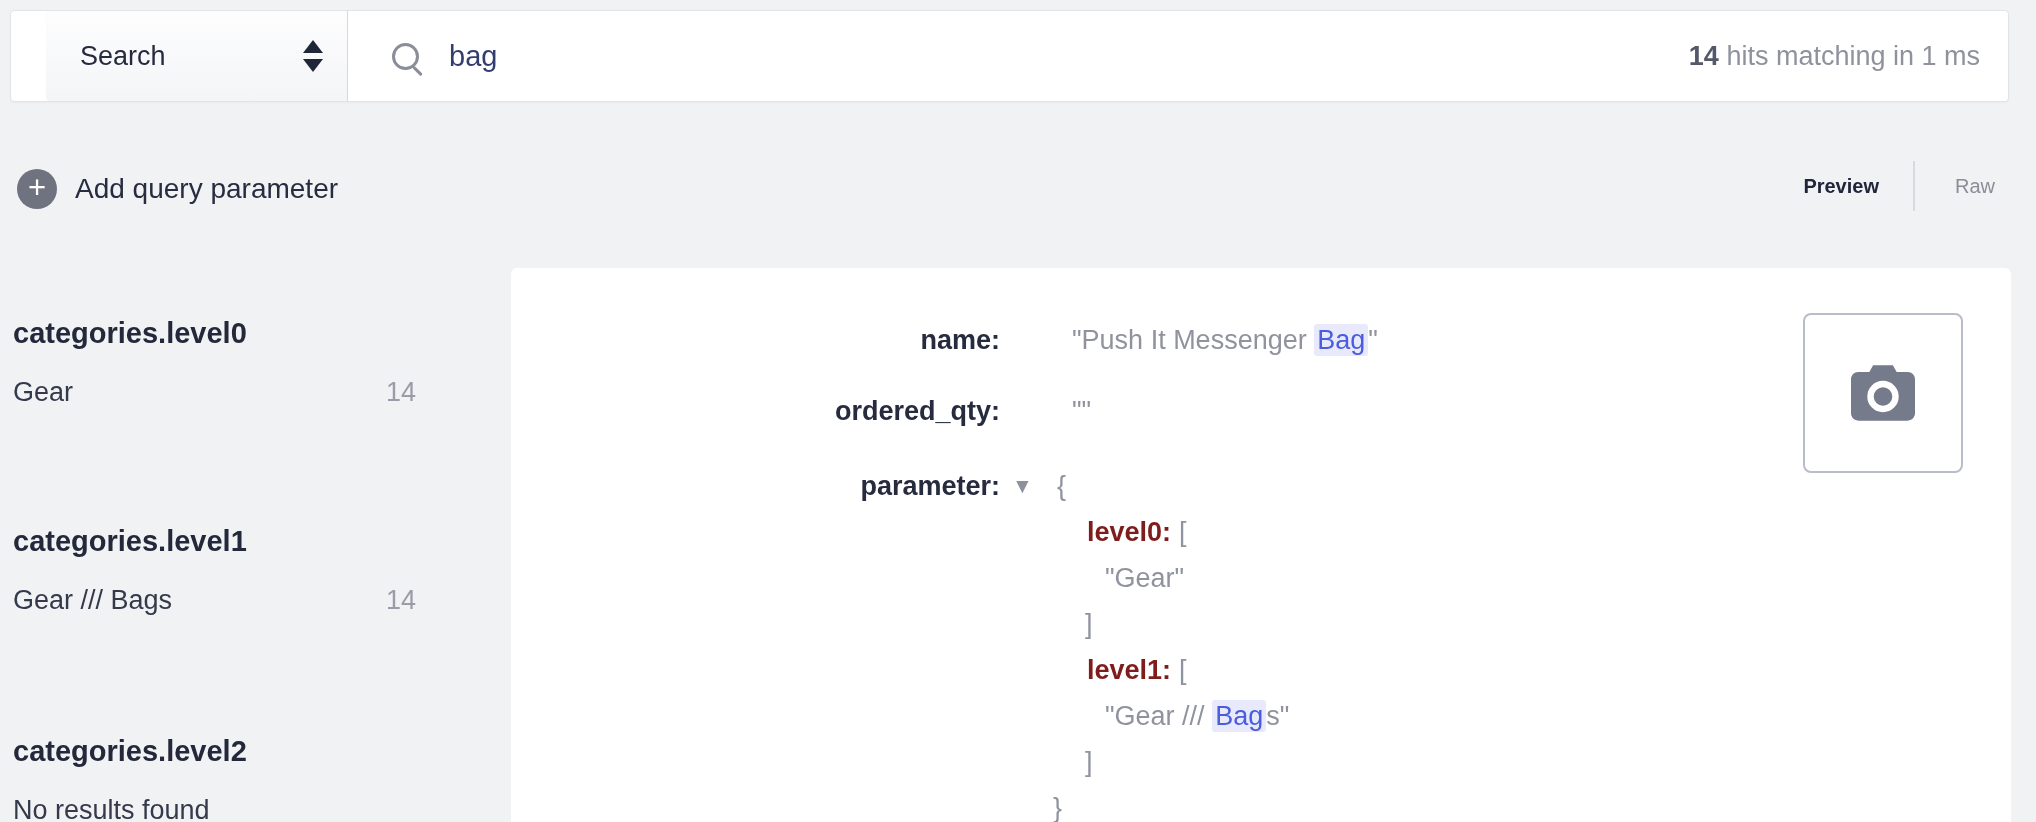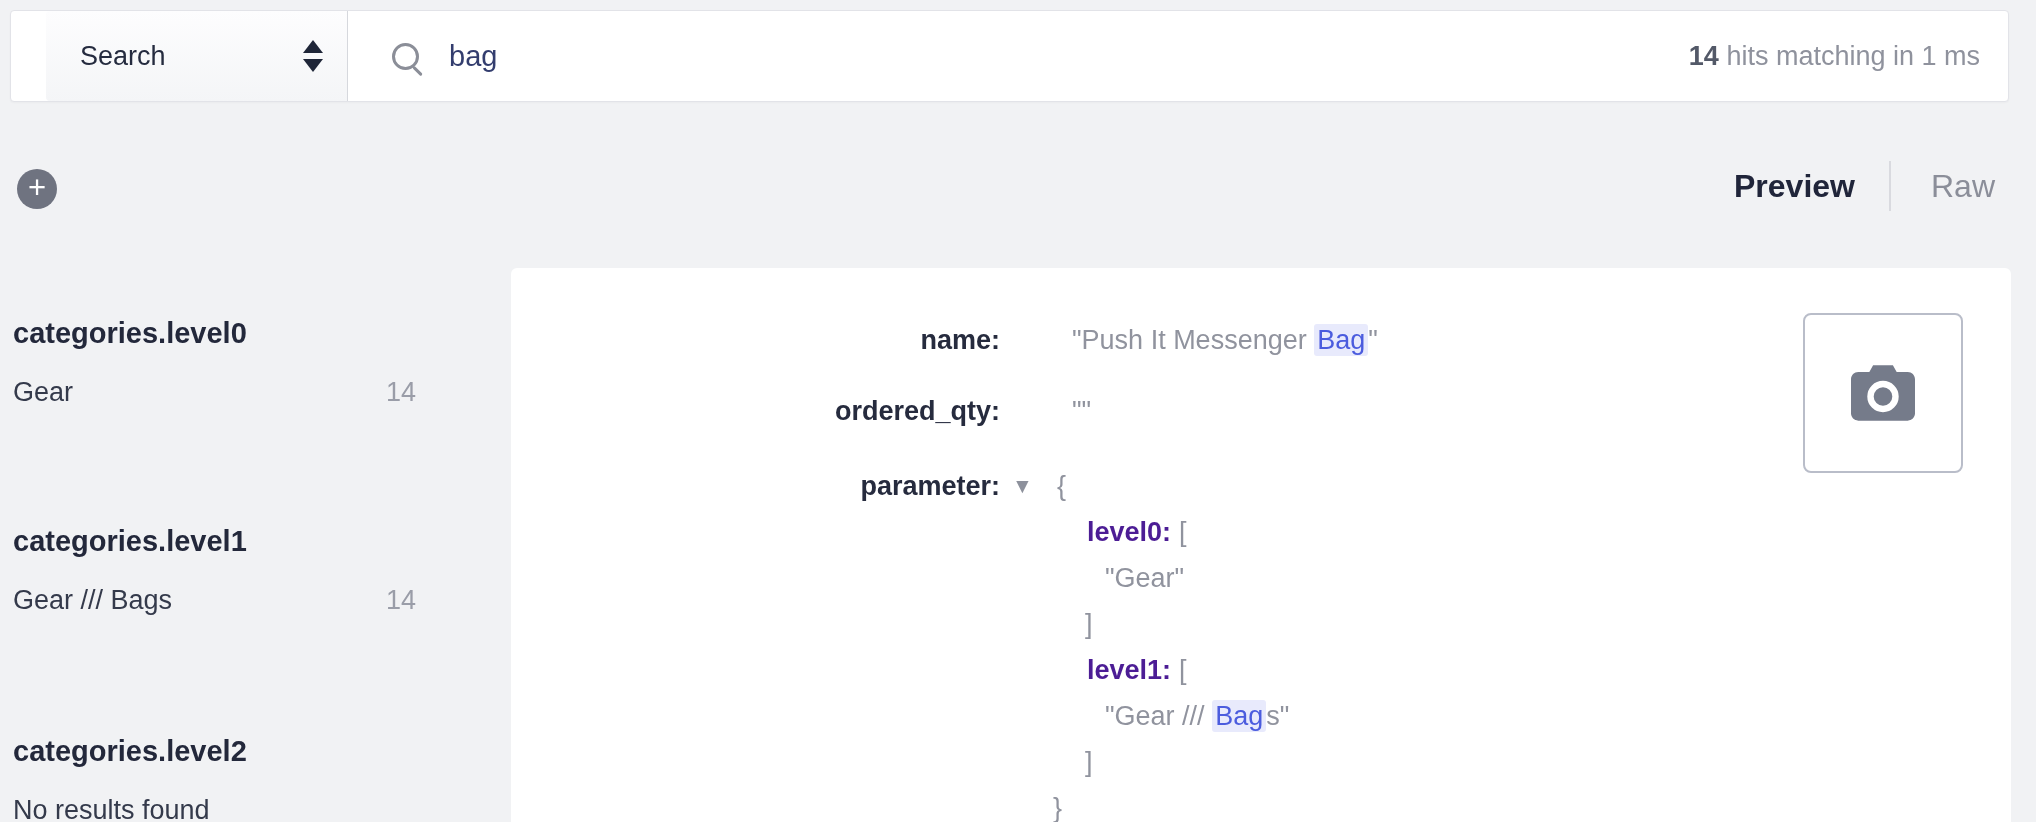--- a/index.html
+++ b/index.html
@@ -74,21 +74,21 @@
     font-size: 31px; line-height: 36px; text-align: center;
     display: flex; align-items: center; justify-content: center;
     padding-bottom: 3px;
   }
   .add-param-label { margin-left: 18px; font-size: 28px; color: #272d40; }
 
   .view-tabs {
     position: absolute; top: 160px; right: 41px; height: 52px;
     display: flex; align-items: center;
   }
-  .tab { font-size: 32px; cursor: pointer; }
+  .tab { font-size: 20px; cursor: pointer; }
   .tab.active { font-weight: bold; color: #20253a; }
   .tab.inactive { color: #8b8e99; }
   .tabs-divider { width: 2px; height: 50px; background: #d9dadf; margin: 0 40px 0 34px; }
 
   
   .facet-section { position: absolute; left: 13px; width: 403px; margin-top: 23px; }
   .facet-header { font-size: 29px; font-weight: bold; color: #23283b; line-height: 40px; }
   .facet-item {
     margin-top: 20px; height: 38px; line-height: 38px;
     display: flex; justify-content: space-between; align-items: flex-start;
@@ -101,21 +101,21 @@
   
   .panel {
     position: absolute; left: 511px; top: 268px;
     width: 1500px; height: 554px;
     background: #ffffff;
     border-radius: 6px 6px 0 0;
   }
   .pline { position: absolute; left: 0; right: 0; height: 46px; line-height: 46px; white-space: nowrap; font-size: 27px; }
   .flabel { position: absolute; left: 0; width: 489px; text-align: right; font-weight: bold; color: #262b3e; }
   .fval { position: absolute; color: #90939e; }
-  .jkey { position: absolute; font-weight: bold; color: #4c1d95; }
+  .jkey { position: absolute; font-weight: bold; color: #7f1d1d; }
   .jpunct { position: absolute; color: #90939e; }
   .hl { color: #4b5cde; background: #e8eafc; border-radius: 3px; padding: 1px 3px; }
   .collapse-tri { position: absolute; left: 501px; color: #8d919c; font-size: 21px; cursor: pointer; }
 
   .image-placeholder {
     position: absolute; left: 1292px; top: 45px;
     width: 160px; height: 160px;
     border: 2px solid #b9bdc9; border-radius: 8px;
     background: #ffffff;
     display: flex; align-items: center; justify-content: center;
@@ -134,20 +134,21 @@
   </div>
   <div class="search-area">
     <span class="magnifier"></span>
     <input class="search-input" type="text" value="bag" style="">
     <span class="hits"><span class="count">14</span><span> hits matching in 1 ms</span></span>
   </div>
 </div>
 
 <div class="add-param">
   <span class="plus-circle">+</span>
+  <span class="add-param-label">Add query parameter</span>
 </div>
 
 <div class="view-tabs">
   <span class="tab active">Preview</span>
   <span class="tabs-divider"></span>
   <span class="tab inactive">Raw</span>
 </div>
 
 <div class="facet-section" style="top:290px">
   <div class="facet-header">categories.level0</div>

